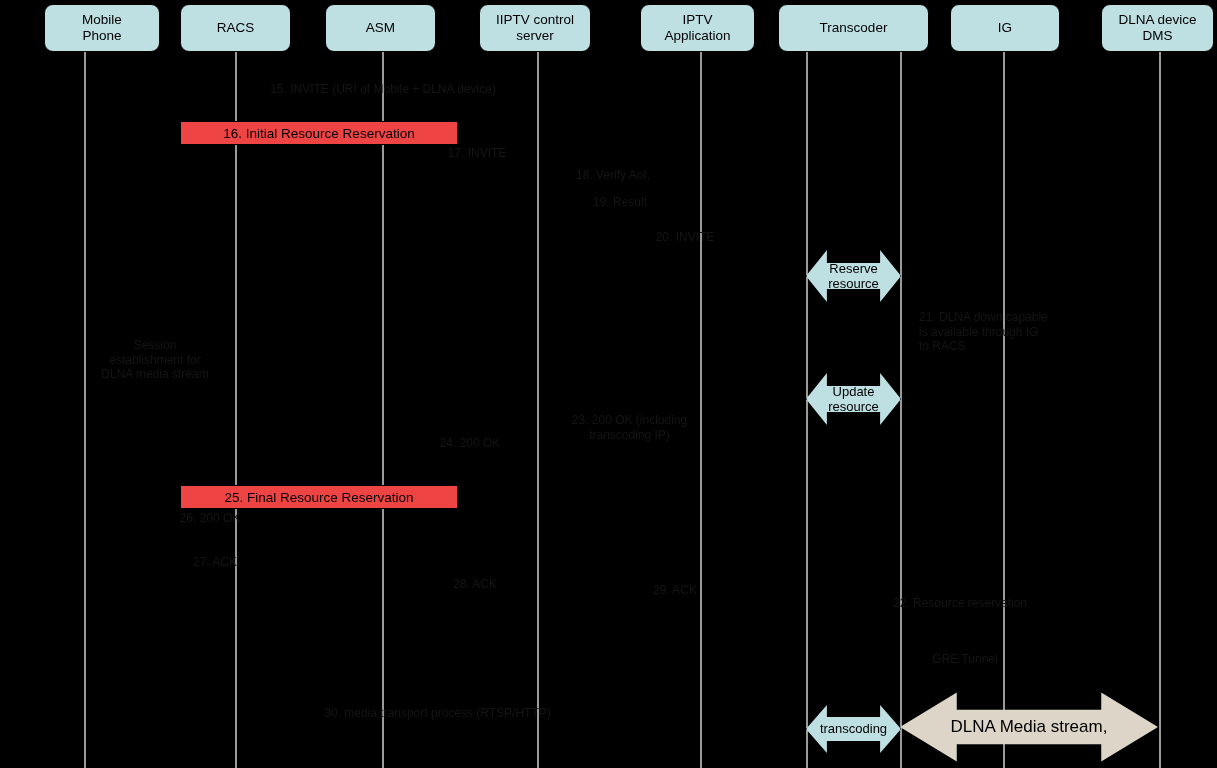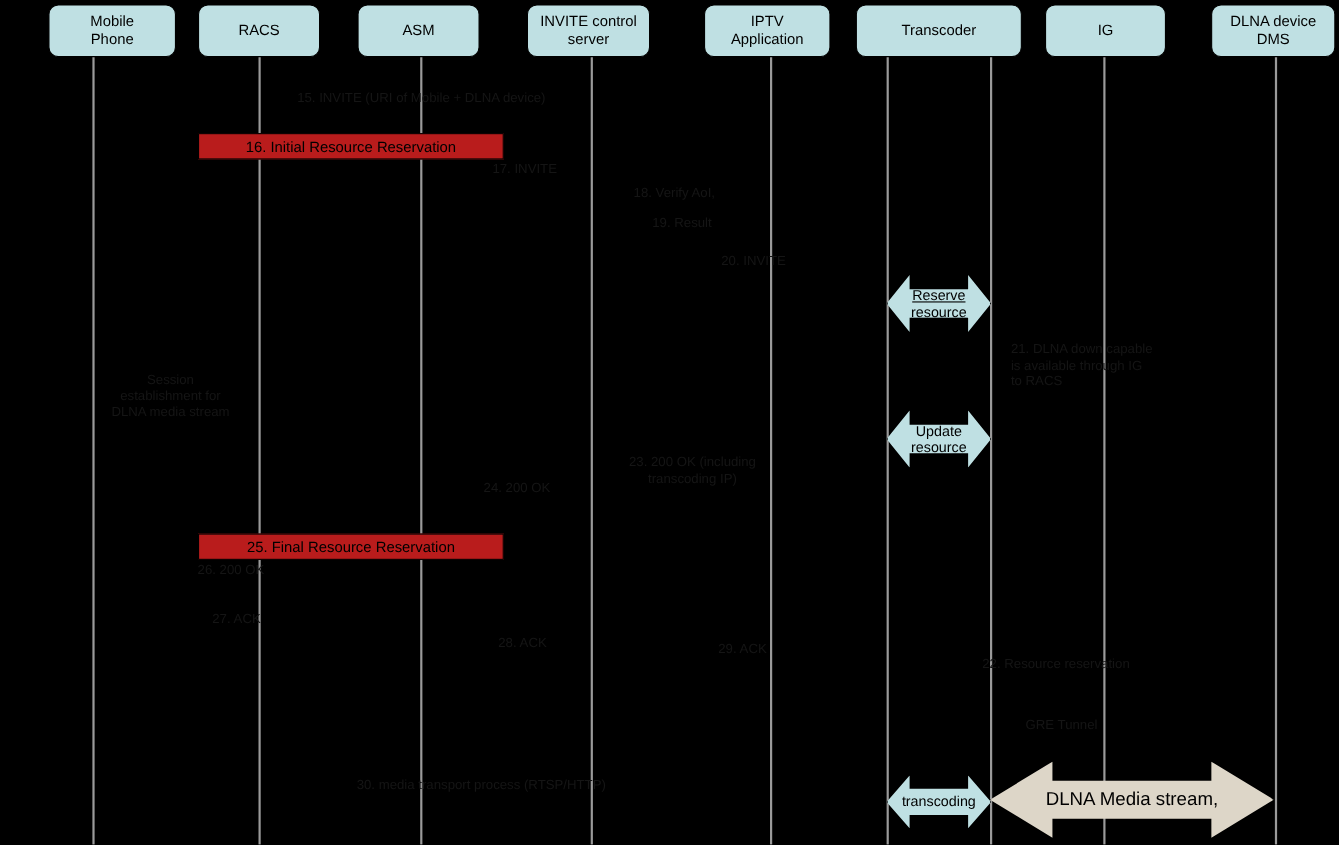--- a/index.html
+++ b/index.html
@@ -42,21 +42,21 @@
   .lifeline {
     position: absolute;
     width: 2px;
     background: #9a9a9a;
   }
 
   
   .whitebar {
     position: absolute;
     box-sizing: border-box;
-    background: #b91c1c;
+    background: #ef4444;
     border: 1px solid #000000;
     color: #000000;
     font-size: 13.5px;
     display: flex;
     align-items: center;
     justify-content: center;
     text-align: center;
   }
 
   
@@ -121,21 +121,21 @@
   <div class="lifeline" style="left:700px; top:50px;  height:718px;"></div>
   <div class="lifeline" style="left:806px; top:50px;  height:718px;"></div>
   <div class="lifeline" style="left:900px; top:50px;  height:718px;"></div>
   <div class="lifeline" style="left:1003px; top:50px; height:718px;"></div>
   <div class="lifeline" style="left:1159px; top:50px; height:718px;"></div>
 
   <div class="lifebox" style="left:44px; top:4px; width:116px; height:48px;">Mobile
 Phone</div>
   <div class="lifebox" style="left:180px; top:4px; width:111px; height:48px;">RACS</div>
   <div class="lifebox" style="left:325px; top:4px; width:111px; height:48px;">ASM</div>
-  <div class="lifebox" style="left:479px; top:4px; width:112px; height:48px;">INVITE control
+  <div class="lifebox" style="left:479px; top:4px; width:112px; height:48px;">IIPTV control
 server</div>
   <div class="lifebox" style="left:640px; top:4px; width:115px; height:48px;">IPTV
 Application</div>
   <div class="lifebox" style="left:778px; top:4px; width:151px; height:48px;">Transcoder</div>
   <div class="lifebox" style="left:950px; top:4px; width:110px; height:48px;">IG</div>
   <div class="lifebox" style="left:1101px; top:4px; width:113px; height:48px;">DLNA device
 DMS</div>
 
   <div class="msg" style="left:238px; top:82px; width:290px;">15. INVITE (URI of Mobile + DLNA device)</div>
   <div class="msg" style="left:412px; top:146px; width:130px;">17. INVITE</div>
@@ -155,21 +155,21 @@
   <div class="msg" style="left:60px; top:338px; width:190px;">Session
 establishment for
 DLNA media stream</div>
   <div class="msg" style="left:880px; top:596px; width:160px;">22. Resource reservation</div>
   <div class="msg" style="left:890px; top:652px; width:150px;">GRE Tunnel</div>
   <div class="msg" style="left:250px; top:706px; width:375px;">30. media transport process (RTSP/HTTP)</div>
 
   <div class="whitebar" style="left:180px; top:121px; width:278px; height:24px;">16.  Initial Resource Reservation</div>
   <div class="whitebar" style="left:180px; top:485px; width:278px; height:24px;">25. Final Resource Reservation</div>
 
-  <div class="dblarrow" style="left:806px; top:249px; width:95px; height:54px;text-decoration:underline;">
+  <div class="dblarrow" style="left:806px; top:249px; width:95px; height:54px;">
     <span class="shape"></span>
     <span class="cap">Reserve
 resource</span>
   </div>
 
   <div class="dblarrow" style="left:806px; top:372px; width:95px; height:54px;">
     <span class="shape"></span>
     <span class="cap">Update
 resource</span>
   </div>

